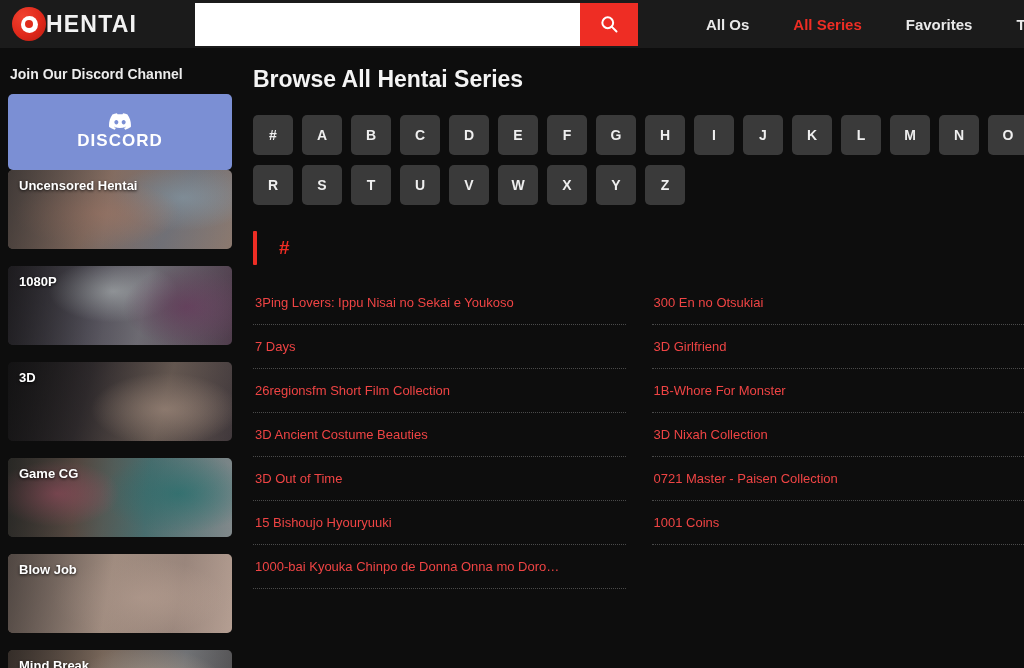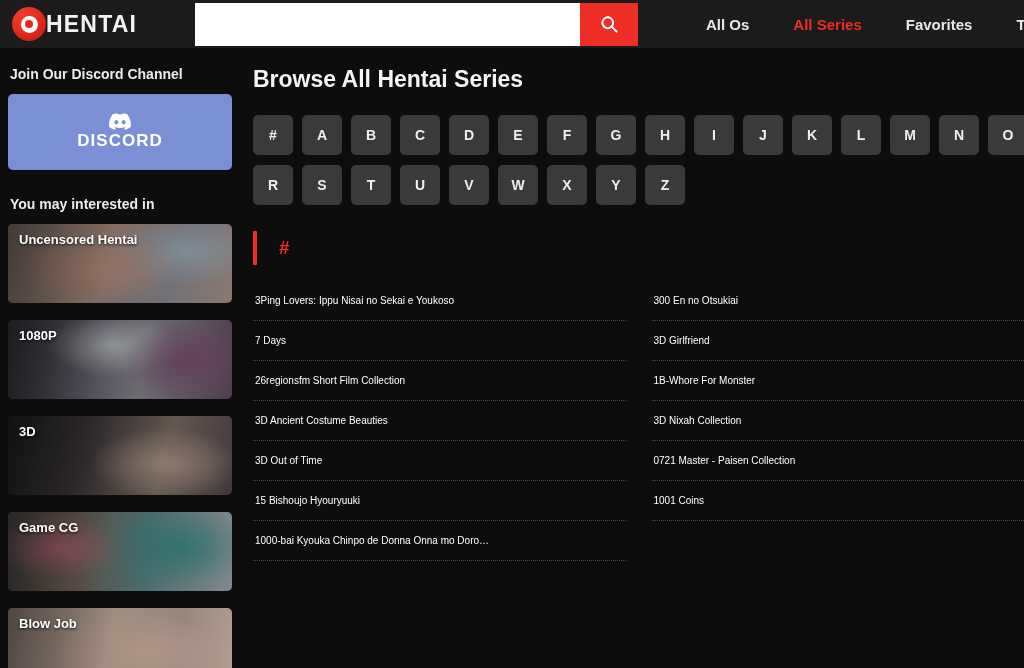--- a/index.html
+++ b/index.html
@@ -252,22 +252,22 @@
     font-weight: bold;
     margin-left: 22px;
   }
 
   .series-grid {
     display: grid;
     grid-template-columns: 1fr 1fr;
     column-gap: 26px;
   }
   .series-item {
-    font-size: 10px;
-    color: #ffffff;
+    font-size: 13px;
+    color: #ef4444;
     padding: 14px 2px 14px 2px;
     border-bottom: 1px dotted #4a4a4a;
     white-space: nowrap;
     overflow: hidden;
     text-overflow: ellipsis;
     cursor: pointer;
     text-decoration: none;
     display: block;
   }
 </style>
@@ -305,21 +305,20 @@
 
     <div class="side-title">Join Our Discord Channel</div>
 
     <button class="discord-btn">
       <svg class="discord-logo" width="22" height="17" viewBox="0 0 71 55" fill="#ffffff">
         <path d="M60.1 4.9A58.5 58.5 0 0 0 45.7.5a.2.2 0 0 0-.2.1c-.6 1.1-1.3 2.6-1.8 3.7a54 54 0 0 0-16.2 0c-.5-1.2-1.2-2.6-1.9-3.7a.2.2 0 0 0-.2-.1 58.4 58.4 0 0 0-14.4 4.4.2.2 0 0 0-.1.1C1.6 18.7-1 32 .3 45.3a.2.2 0 0 0 .1.2 58.8 58.8 0 0 0 17.7 8.9.2.2 0 0 0 .2-.1c1.4-1.9 2.6-3.8 3.6-5.9a.2.2 0 0 0-.1-.3 38.7 38.7 0 0 1-5.5-2.6.2.2 0 0 1 0-.4l1.1-.8a.2.2 0 0 1 .2 0 41.9 41.9 0 0 0 35.6 0 .2.2 0 0 1 .2 0l1.1.9a.2.2 0 0 1 0 .3 36.3 36.3 0 0 1-5.5 2.6.2.2 0 0 0-.1.3c1 2.1 2.3 4 3.6 5.9a.2.2 0 0 0 .2.1 58.6 58.6 0 0 0 17.8-8.9.2.2 0 0 0 .1-.2c1.5-15.3-2.6-28.6-11-40.3a.2.2 0 0 0-.1-.1zM23.7 37.2c-3.5 0-6.4-3.2-6.4-7.2s2.8-7.2 6.4-7.2c3.6 0 6.5 3.3 6.4 7.2 0 4-2.8 7.2-6.4 7.2zm23.7 0c-3.5 0-6.4-3.2-6.4-7.2s2.8-7.2 6.4-7.2c3.6 0 6.5 3.3 6.4 7.2 0 4-2.8 7.2-6.4 7.2z"></path>
       </svg>
       <span class="discord-label">DISCORD</span>
     </button>
 
-    <div class="side-title2">You may interested in</div>
 
     <div class="cards">
       <a class="card" href="#">
         <span class="card-art art-0"></span>
         <span class="card-label">Uncensored Hentai</span>
       </a>
       <a class="card" href="#">
         <span class="card-art art-1"></span>
         <span class="card-label">1080P</span>
       </a>

